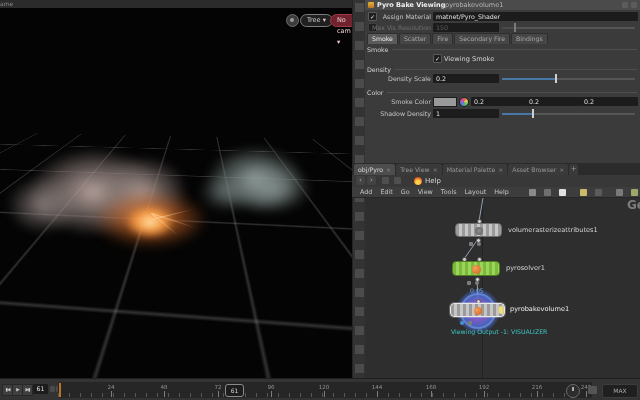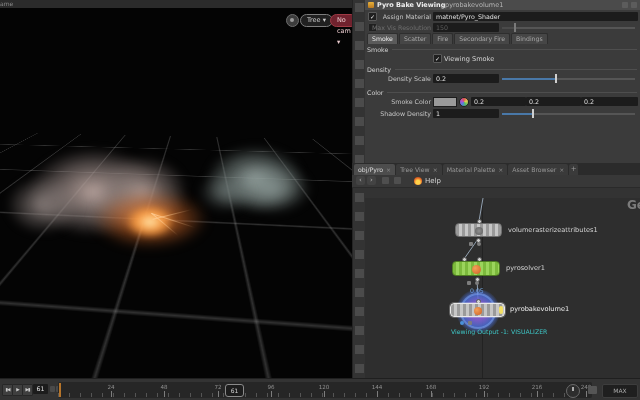--- a/index.html
+++ b/index.html
@@ -234,20 +234,37 @@
 
   <div class="pathbar r">
     <div class="navbtn" style="left:4px;">‹</div>
     <div class="navbtn" style="left:15px;">›</div>
     <div class="mico" style="position:absolute;left:30px;top:2px;background:#4f4f4f;"></div>
     <div class="mico" style="position:absolute;left:42px;top:2px;background:#4f4f4f;"></div>
     <div class="fireicon"></div>
     <span style="position:absolute;left:73px;top:0;color:#d5d5d5;">Help</span>
   </div>
 
+  <div class="netmenu r">
+    <span class="mi">Add</span>
+    <span class="mi">Edit</span>
+    <span class="mi">Go</span>
+    <span class="mi">View</span>
+    <span class="mi">Tools</span>
+    <span class="mi">Layout</span>
+    <span class="mi">Help</span>
+    <span style="flex:1;"></span>
+    <span class="mico" style="background:#8a8a8a;"></span>
+    <span class="mico" style="background:#6f6f6f;"></span>
+    <span class="mico" style="background:#e0e0e0;"></span>
+    <span class="mico" style="background:#cdb96a;margin-left:6px;"></span>
+    <span class="mico" style="background:#5b5b5b;"></span>
+    <span class="mico" style="background:#7a7a7a;margin-left:6px;"></span>
+    <span class="mico" style="background:#9aa86a;margin-right:2px;"></span>
+  </div>
 
   <div class="netcanvas r">
     <div class="netvline"></div>
     <div class="backdrop">Ge</div>
 
     <svg width="275" height="180" style="position:absolute;left:0;top:0;">
       <path d="M118,0 L114,23" stroke="#93a2b2" stroke-width="1" fill="none"></path>
       <path d="M113,41 L99,61" stroke="#93a2b2" stroke-width="1" fill="none"></path>
       <path d="M112,80 L113,102" stroke="#93a2b2" stroke-width="1" fill="none"></path>
     </svg>

